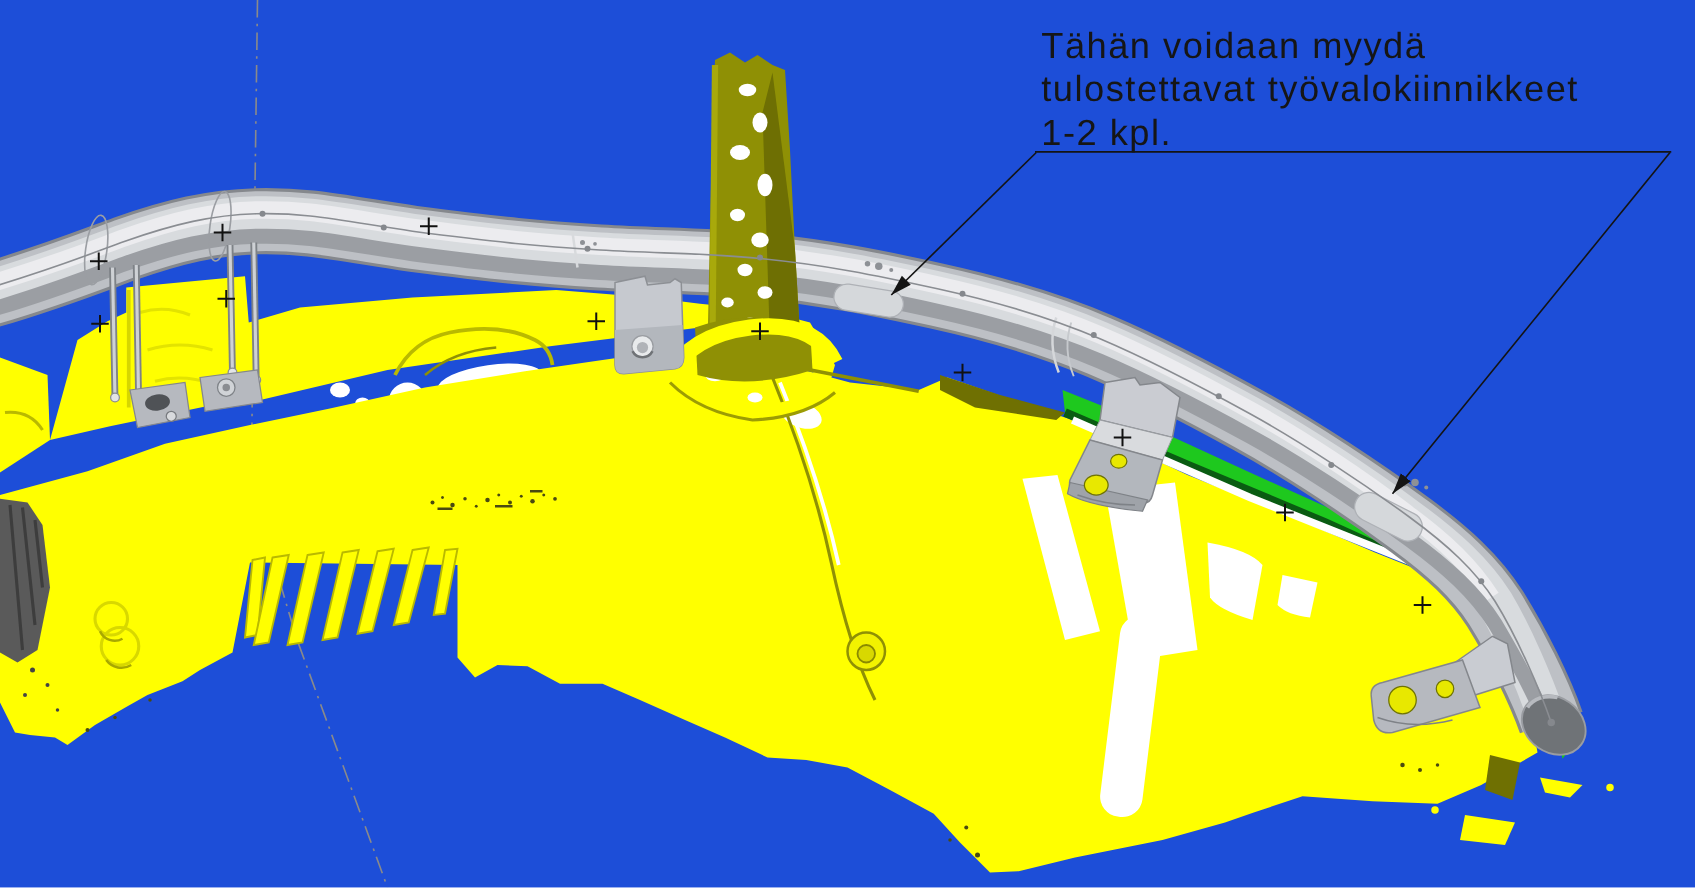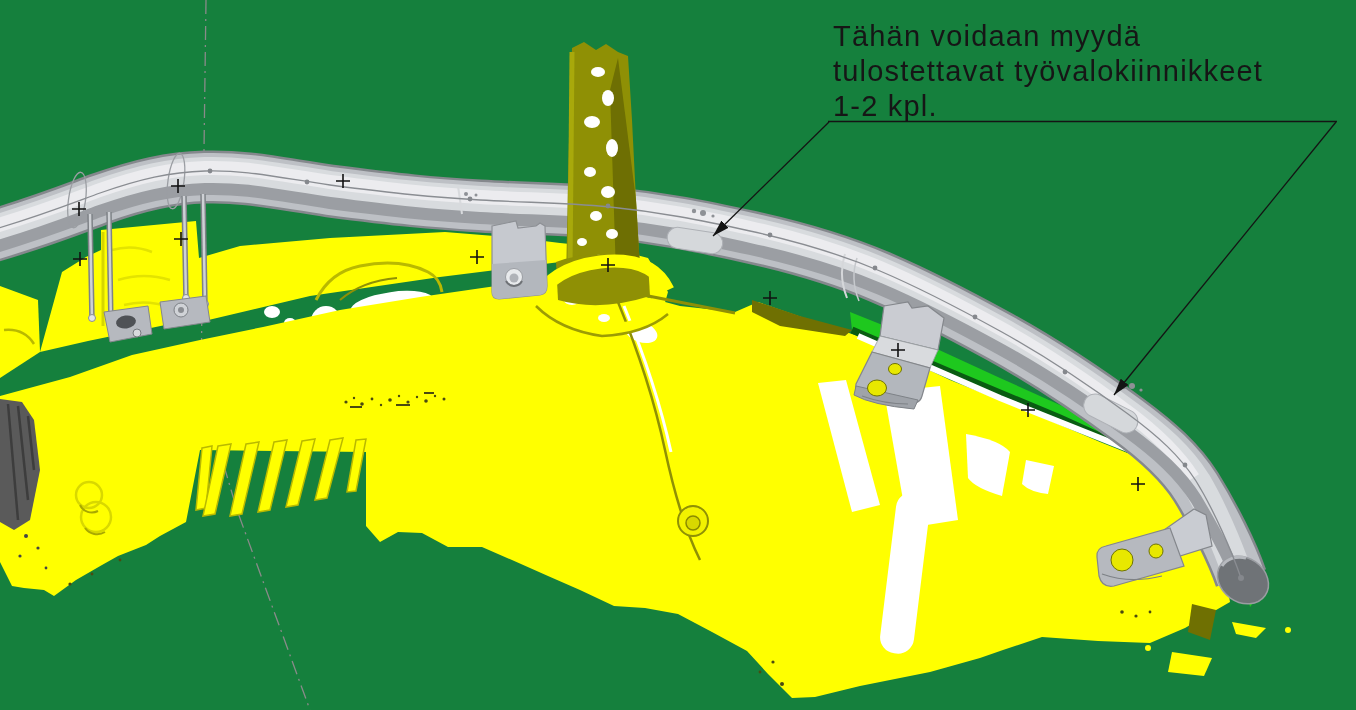--- a/index.html
+++ b/index.html
@@ -1,16 +1,16 @@
 <!DOCTYPE html>
 <html><head>
 <meta charset="utf-8">
 <style>
   html,body{margin:0;padding:0;background:#ffffff;}
-  .viewport{position:relative;width:1356px;height:710px;background:#15803d;overflow:hidden;
+  .viewport{position:relative;width:1356px;height:710px;background:#1d4ed8;overflow:hidden;
             font-family:"Liberation Sans", sans-serif;}
   svg{position:absolute;left:0;top:0;}
   text.note{font-family:"Liberation Sans", sans-serif;font-size:29px;letter-spacing:1.2px;fill:#161616;}
 </style>
 </head>
 <body>
 
 <div class="viewport">
 <svg width="1356" height="710" viewBox="0 0 1356 710">
   <defs>

